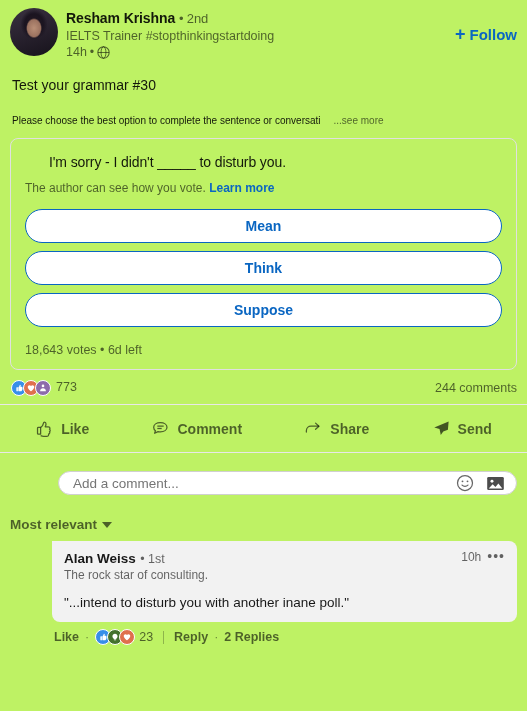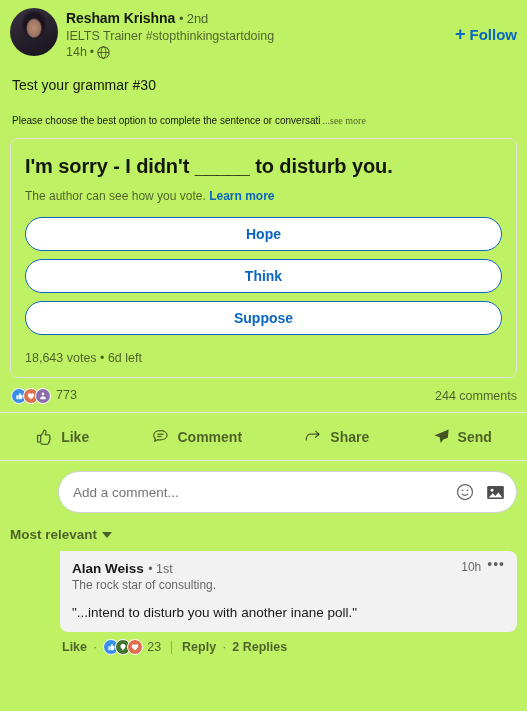--- a/index.html
+++ b/index.html
@@ -107,38 +107,38 @@
     overflow: hidden;
   }
   .post-line2 .txt {
     overflow: hidden;
     text-overflow: clip;
     flex: 0 1 auto;
   }
   .see-more {
     color: rgba(0,0,0,0.6);
     flex: 0 0 auto;
-    margin-left: 2px;
-    cursor: pointer;
-    font-family: Liberation Serif, serif;
+    margin-left: 13px;
+    cursor: pointer;
   }
 
   
   .poll-card {
     margin: 10px 10px 0 10px;
     border: 1px solid #e0e0e0;
     border-radius: 8px;
     padding: 14px 14px 12px 14px;
   }
   .poll-question {
-    font-size: 20px;
-    font-weight: bold;
+    font-size: 14px;
+    font-weight: normal;
     color: rgba(0,0,0,0.9);
     line-height: 1.3;
     letter-spacing: -0.1px;
+    margin-left: 24px;
   }
   .poll-sub {
     font-size: 12px;
     color: rgba(0,0,0,0.6);
     margin-top: 10px;
   }
   .poll-sub a {
     color: #0a66c2;
     font-weight: bold;
     text-decoration: none;
@@ -242,21 +242,21 @@
     border-radius: 50%;
     flex: 0 0 40px;
     overflow: hidden;
   }
   .comment-box {
     flex: 1 1 auto;
     display: flex;
     align-items: center;
     border: 1px solid #d0d0d0;
     border-radius: 22px;
-    height: 42px;
+    height: 24px;
     padding: 0 10px 0 14px;
     background: #fff;
   }
   .comment-placeholder {
     flex: 1 1 auto;
     font-size: 13.5px;
     color: rgba(0,0,0,0.6);
     background: none;
     border: none;
     outline: none;
@@ -285,21 +285,20 @@
     width: 0; height: 0;
     border-left: 5px solid transparent;
     border-right: 5px solid transparent;
     border-top: 6px solid rgba(0,0,0,0.6);
   }
 
   
   .comment {
     display: flex;
     padding: 6px 10px 0 10px;
-    gap: 8px;
   }
   .cm-avatar {
     width: 42px; height: 42px;
     border-radius: 50%;
     flex: 0 0 42px;
     overflow: hidden;
   }
   .cm-main { flex: 1 1 auto; min-width: 0; }
   .cm-bubble {
     background: #f2f2f2;
@@ -317,21 +316,21 @@
     font-weight: bold;
     color: rgba(0,0,0,0.9);
   }
   .cm-degree {
     font-size: 12.5px;
     font-weight: normal;
     color: rgba(0,0,0,0.6);
   }
   .cm-right {
     display: flex;
-    align-items: flex-start;
+    align-items: center;
     gap: 6px;
     flex: 0 0 auto;
     padding-top: 1px;
   }
   .cm-time { font-size: 12px; color: rgba(0,0,0,0.6); }
   .cm-dots {
     font-size: 14px;
     color: rgba(0,0,0,0.6);
     letter-spacing: 1px;
     line-height: 0.7;
@@ -412,21 +411,21 @@
     <span class="see-more">...see more</span>
   </div>
 
   <div class="poll-card">
     <div class="poll-question">I'm sorry - I didn't _____ to disturb you.</div>
     <div class="poll-sub">
       <span>The author can see how you vote.</span>
       <a href="#">Learn more</a>
     </div>
     <div class="poll-options">
-      <button class="poll-option">Hope</button>
+      <button class="poll-option">Mean</button>
       <button class="poll-option">Think</button>
       <button class="poll-option">Suppose</button>
     </div>
     <div class="poll-footer">18,643 votes • 6d left</div>
   </div>
 
   <div class="social-counts">
     <div class="reactions-left">
       <div class="react-stack">
         <span class="react-pill react-like">

